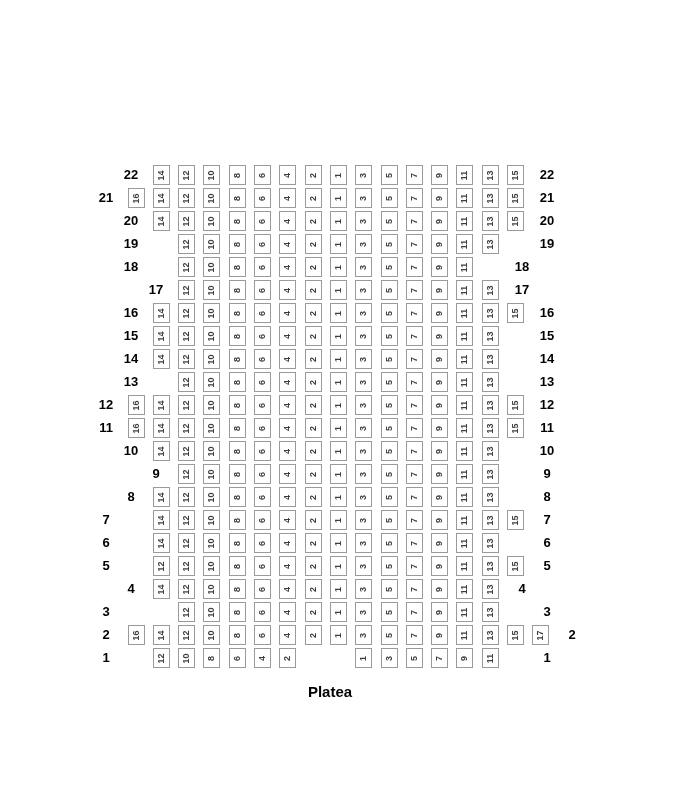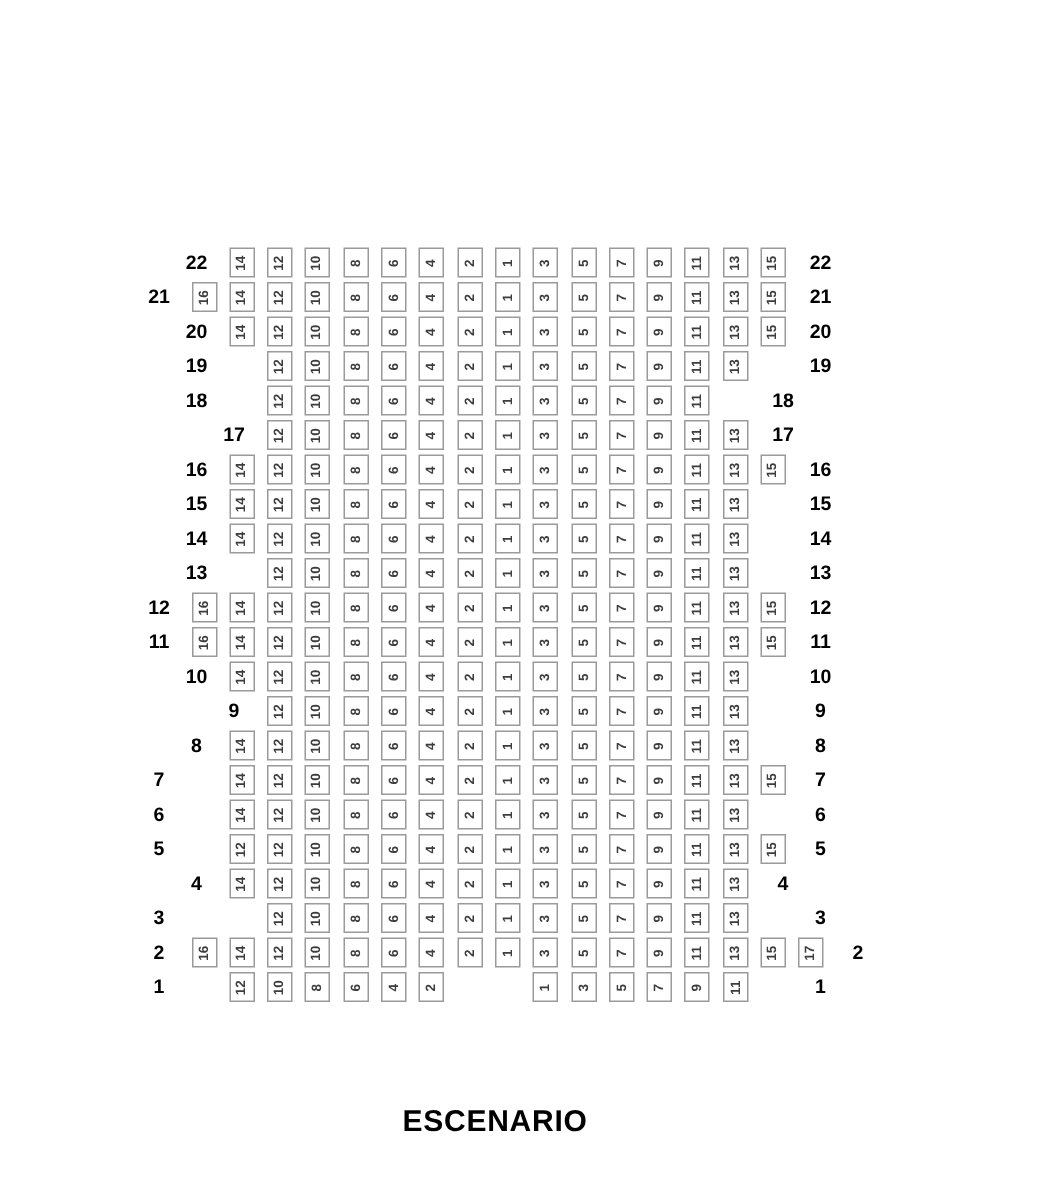--- a/index.html
+++ b/index.html
@@ -998,14 +998,14 @@
         <span class="n">7</span>
       </div>
       <div class="seat" style="left: 456px; top: 648px;">
         <span class="n">9</span>
       </div>
       <div class="seat" style="left: 482px; top: 648px;">
         <span class="n">11</span>
       </div>
       <div class="rowlab" style="left: 530px; top: 648px;">1</div>
     </div>
-  <div id="stage-label" class="caption">ESCENARIO</div>
+  <div id="platea-label" class="caption">Platea</div>
 </div>
 
 </body></html>

